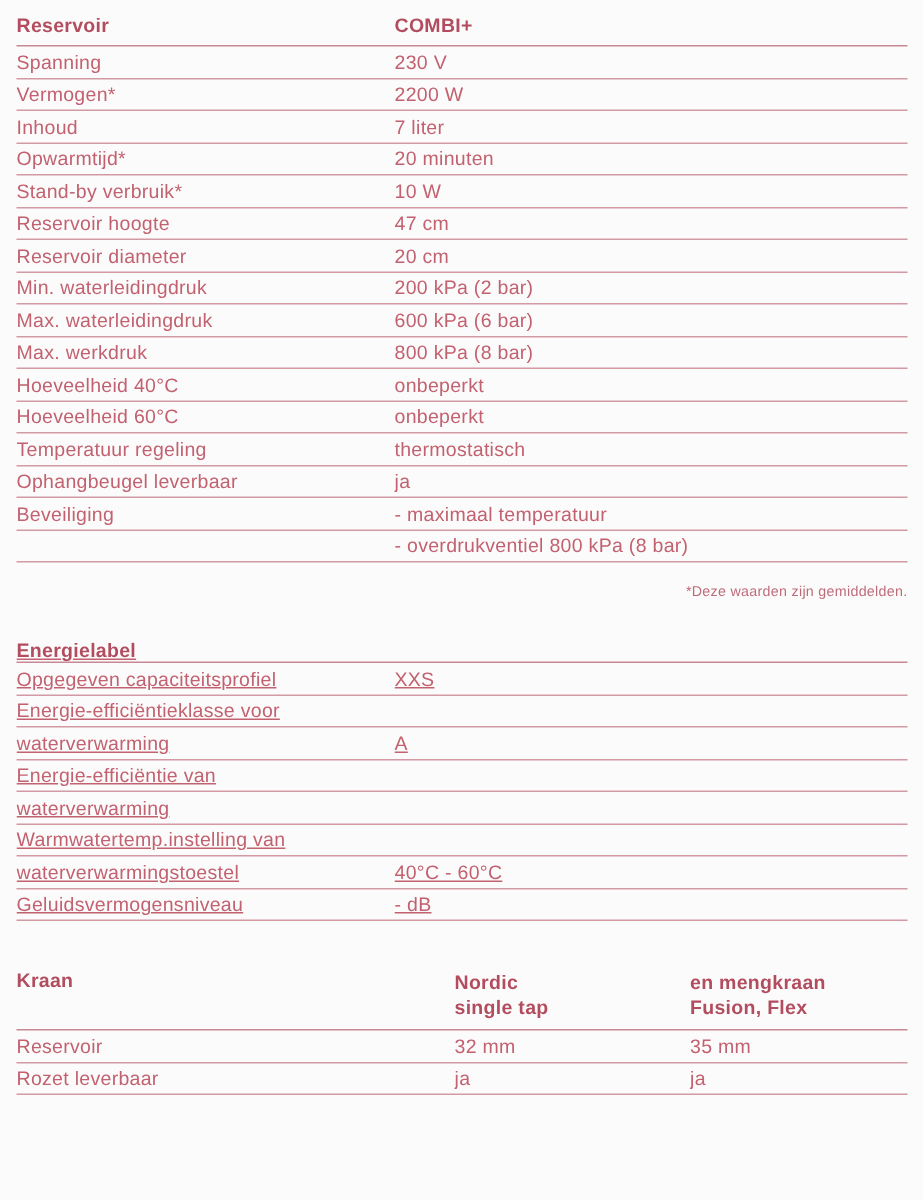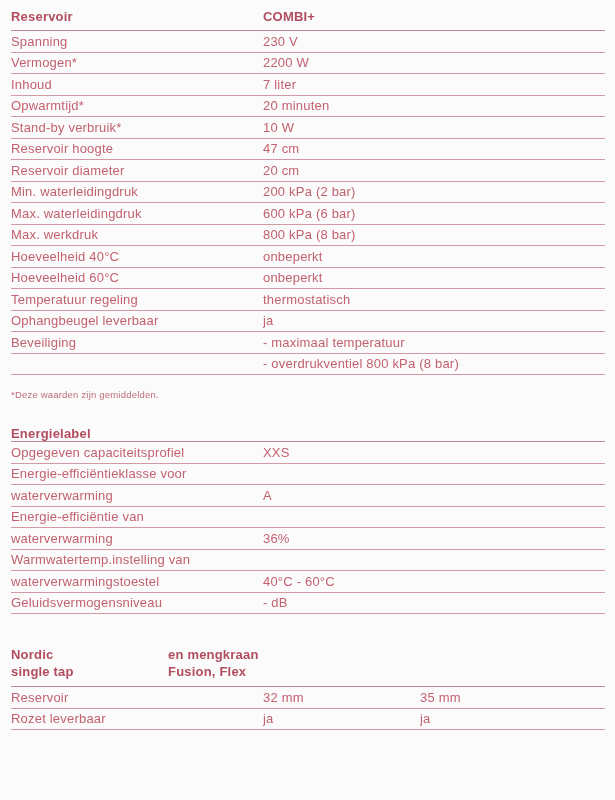--- a/index.html
+++ b/index.html
@@ -36,29 +36,30 @@
     align-items:flex-start;
     height:22px;
     border-bottom:1px solid #c88795;
     font-weight:bold;
     color:var(--heading);
     font-size:13px;
     letter-spacing:.2px;
   }
   .c-label{width:252px;flex:0 0 252px;white-space:nowrap;overflow:hidden;}
   .c-value{flex:1 1 auto;white-space:nowrap;overflow:hidden;}
-  .c-mid{width:157px;flex:0 0 157px;white-space:nowrap;overflow:hidden;}
+  .c-mid{width:157px;flex:0 0 157px;white-space:nowrap;overflow:hidden;margin-left:40px;}
   .footnote{
     margin-top:14px;
     font-size:9.5px;
     letter-spacing:.2px;
     color:#bd6c7a;
     height:12px;
-  }
-  .section-energy{margin-top:25px;}
+    text-align:right;
+  }
+  .section-energy{margin-top:25px;text-decoration:underline;}
   .section-energy .hdr-row{height:16px;align-items:flex-start;}
   .section-kraan{margin-top:32px;}
   .kraan-hdr{
     box-sizing:border-box;
     display:flex;
     align-items:flex-start;
     height:41px;
     border-bottom:1px solid #c88795;
     font-weight:bold;
     color:var(--heading);
@@ -185,21 +186,20 @@
           <div class="c-value">A</div>
         </div>
 
         <div class="row">
           <div class="c-label">Energie-efficiëntie van</div>
           <div class="c-value"></div>
         </div>
 
         <div class="row">
           <div class="c-label">waterverwarming</div>
-          <div class="c-value">36%</div>
         </div>
 
 
         <div class="row">
           <div class="c-label">Warmwatertemp.instelling van</div>
           <div class="c-value"></div>
         </div>
 
         <div class="row">
           <div class="c-label">waterverwarmingstoestel</div>
@@ -208,20 +208,21 @@
 
         <div class="row">
           <div class="c-label">Geluidsvermogensniveau</div>
           <div class="c-value">- dB</div>
         </div>
       </div>
   </section>
 
   <section class="section-kraan">
     <div class="kraan-hdr">
+      <div class="c-label">Kraan</div>
       <div class="c-mid two-line">
         <div>Nordic</div>
         <div>single tap</div>
       </div>
       <div class="c-value two-line">
         <div>en mengkraan</div>
         <div>Fusion, Flex</div>
       </div>
     </div>
     <div>

